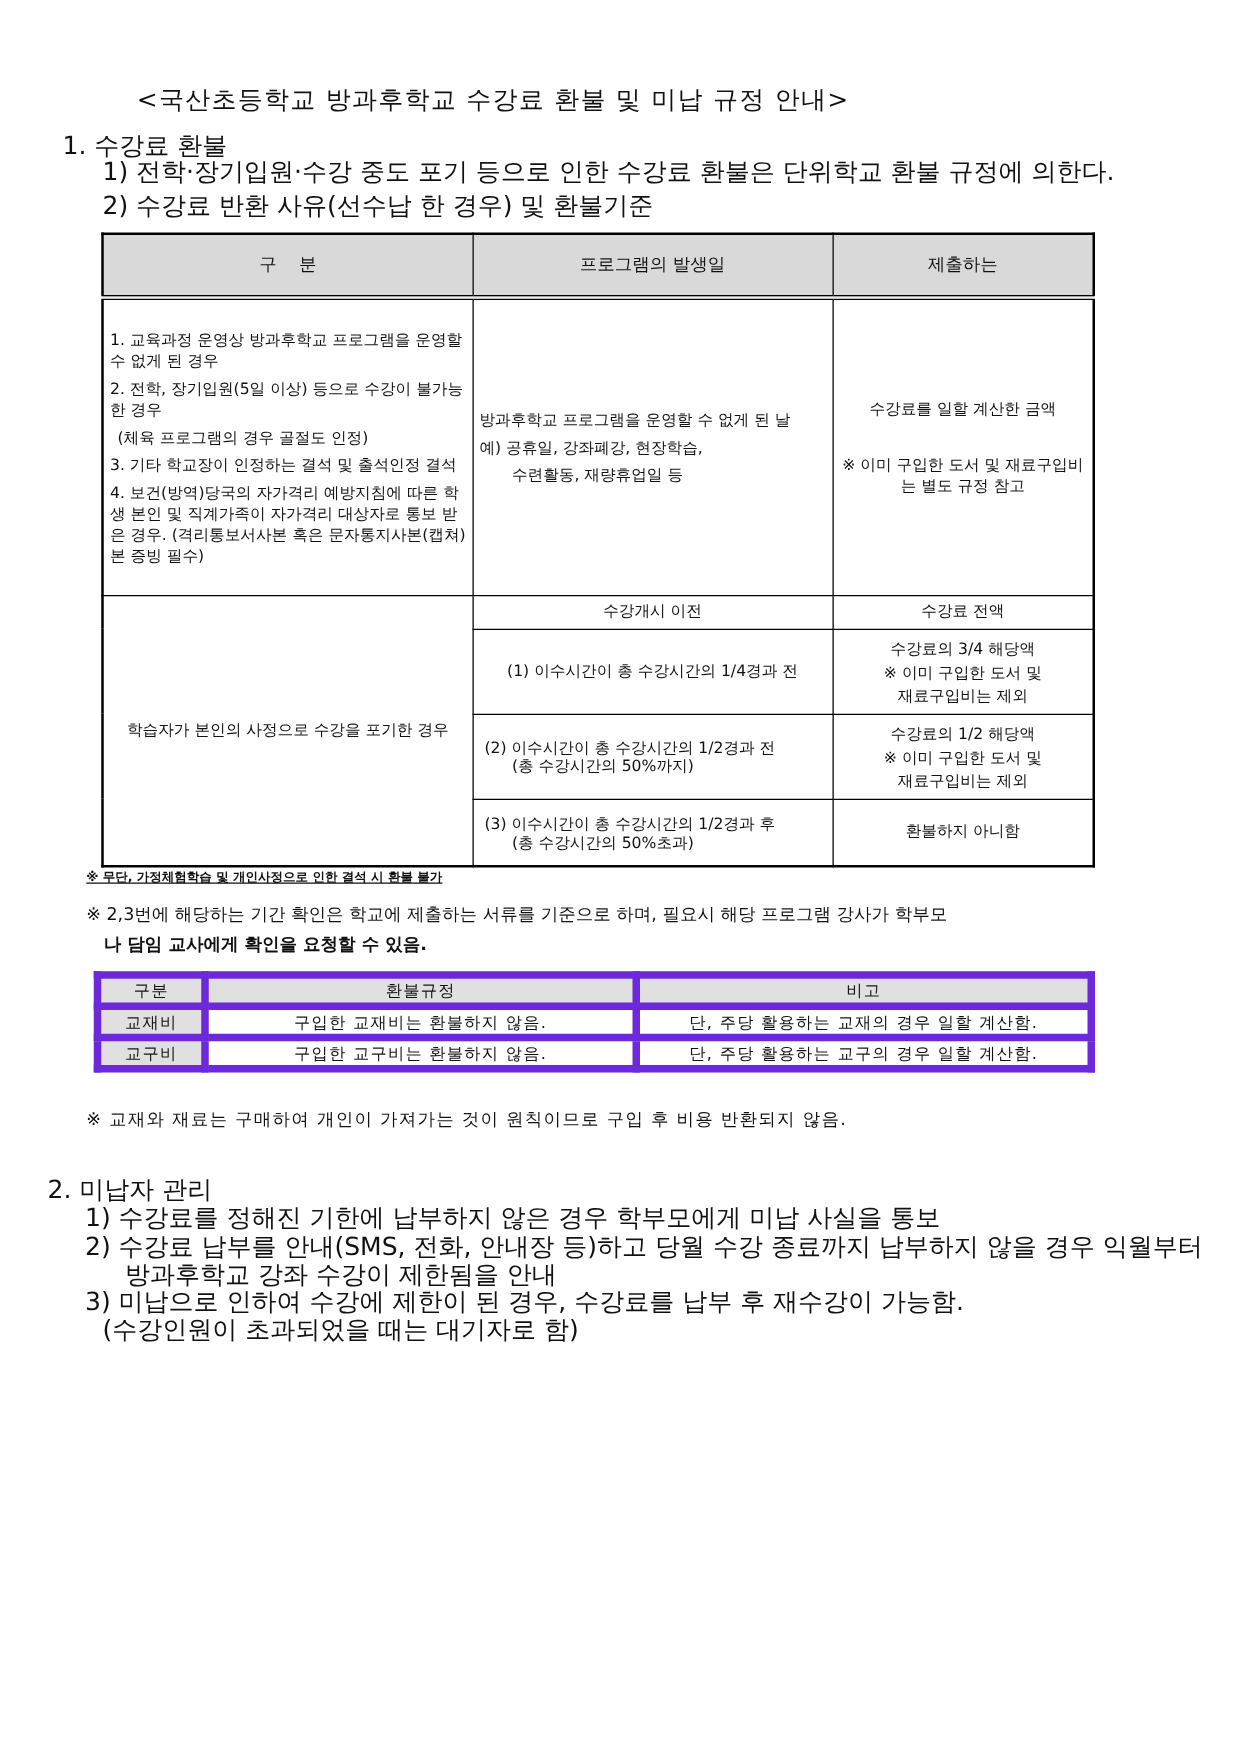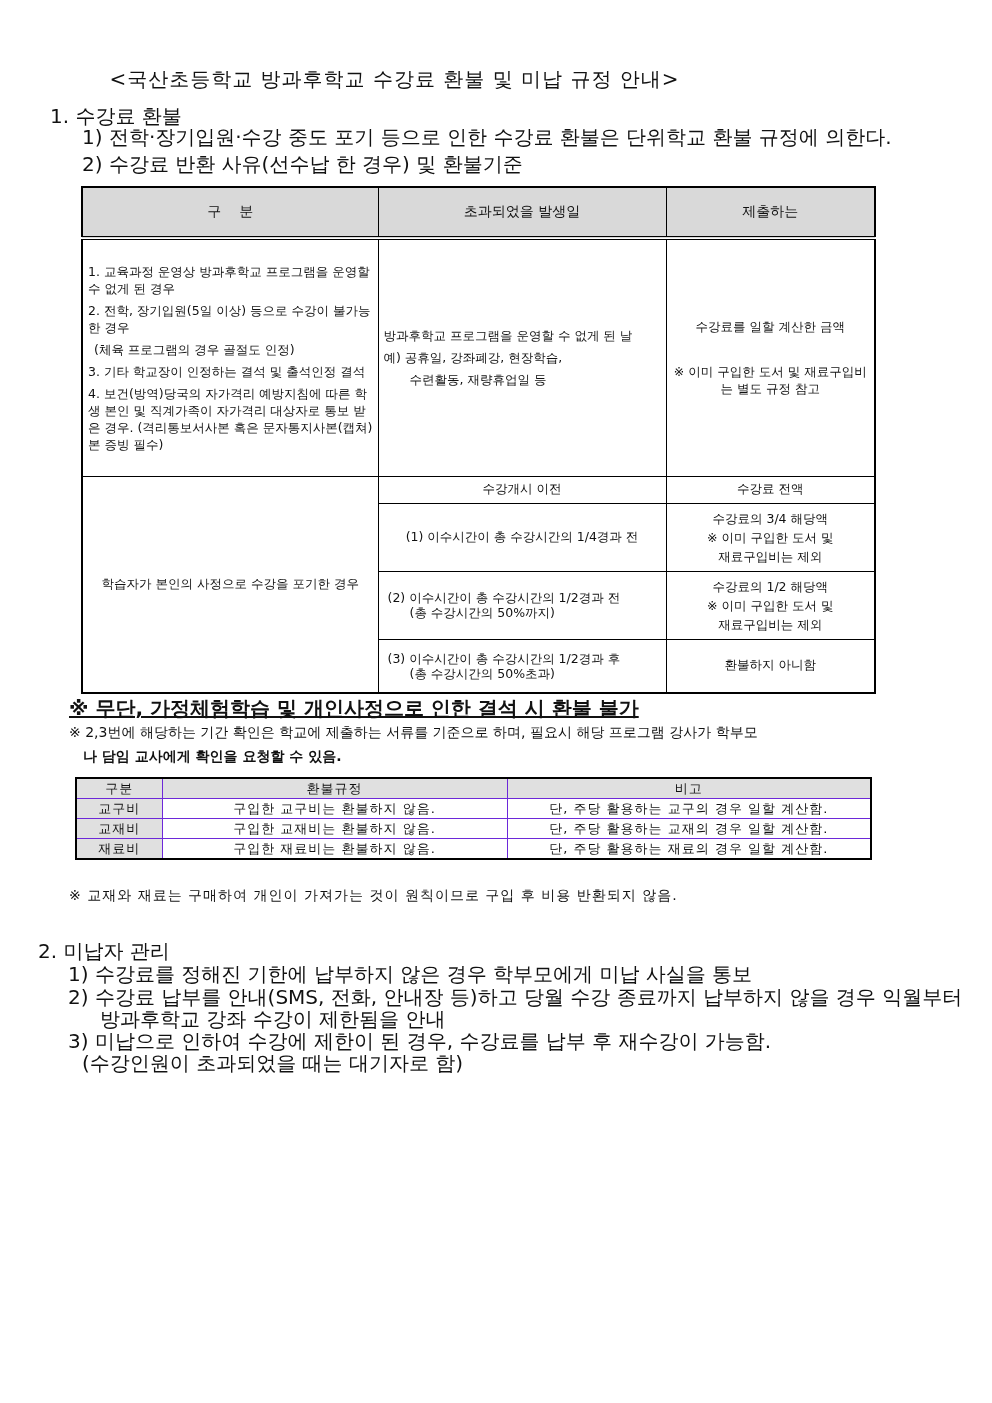--- a/index.html
+++ b/index.html
@@ -22,33 +22,33 @@
   }
   .main-table td, .main-table th { border: 1px solid #000; padding: 2px 5px; vertical-align: middle; }
   .main-table th {
     background: #d9d9d9; font-weight: normal; font-size: 14px; height: 44px;
     border-bottom: 4px double #000;
   }
   .main-table td.c { text-align: center; }
   .main-table td p { margin: 0 0 5px 0; line-height: 17px; }
   .main-table td p:last-child { margin-bottom: 0; }
   .note-bold {
-    position: absolute; left: 69px; top: 695px; font-size: 20px; font-weight: bold;
+    position: absolute; left: 69px; top: 695px; font-size: 10px; font-weight: bold;
     text-decoration: underline; white-space: nowrap;
   }
   .note2 { position: absolute; left: 69px; top: 720px; width: 870px; font-size: 14px; line-height: 24px; }
   .note2 .indent { padding-left: 14px; font-weight: bold; }
   
   .fee-table {
     position: absolute; left: 75px; top: 777px; width: 795px;
     border-collapse: collapse; border: 2px solid #000; table-layout: fixed;
     font-size: 13px;
   }
   .fee-table td, .fee-table th {
-    border: 1px solid #6d28d9; padding: 0 4px; height: 19px; text-align: center; font-weight: normal; letter-spacing: 1px;
+    border: 6px solid #6d28d9; padding: 0 4px; height: 19px; text-align: center; font-weight: normal; letter-spacing: 1px;
   }
   .fee-table th { background: #e0e0e0; }
   .fee-table td.cat { background: #e0e0e0; }
   .note3 { position: absolute; left: 69px; top: 887px; font-size: 14px; white-space: nowrap; letter-spacing: 1px; }
 </style>
 </head>
 <body>
 
 <div class="title">&lt;국산초등학교 방과후학교 수강료 환불 및 미납 규정 안내&gt;</div>
 
@@ -58,21 +58,21 @@
 
 <table class="main-table">
   <colgroup>
       <col style="width:296px">
       <col style="width:288px">
       <col style="width:209px">
     </colgroup>
   <thead>
     <tr>
       <th style="white-space:pre">구    분</th>
-      <th>초과되었을 발생일</th>
+      <th>프로그램의 발생일</th>
       <th>제출하는</th>
     </tr>
   </thead>
   <tbody>
     <tr style="height:238px">
       <td>
         <p>1. 교육과정 운영상 방과후학교 프로그램을 운영할 수 없게 된 경우</p>
         <p>2. 전학, 장기입원(5일 이상) 등으로 수강이 불가능한 경우</p>
         <p style="padding-left:6px">(체육 프로그램의 경우 골절도 인정)</p>
         <p>3. 기타 학교장이 인정하는 결석 및 출석인정 결석</p>
@@ -136,33 +136,28 @@
     </colgroup>
   <thead>
     <tr>
       <th>구분</th>
       <th>환불규정</th>
       <th>비고</th>
     </tr>
   </thead>
   <tbody>
     <tr>
-      <td class="cat">교구비</td>
-      <td>구입한 교구비는 환불하지 않음.</td>
-      <td>단, 주당 활용하는 교구의 경우 일할 계산함.</td>
-    </tr>
-    <tr>
       <td class="cat">교재비</td>
       <td>구입한 교재비는 환불하지 않음.</td>
       <td>단, 주당 활용하는 교재의 경우 일할 계산함.</td>
     </tr>
     <tr>
-      <td class="cat">재료비</td>
-      <td>구입한 재료비는 환불하지 않음.</td>
-      <td>단, 주당 활용하는 재료의 경우 일할 계산함.</td>
+      <td class="cat">교구비</td>
+      <td>구입한 교구비는 환불하지 않음.</td>
+      <td>단, 주당 활용하는 교구의 경우 일할 계산함.</td>
     </tr>
   </tbody>
 </table>
 
 <div class="note3">※ 교재와 재료는 구매하여 개인이 가져가는 것이 원칙이므로 구입 후 비용 반환되지 않음.</div>
 
 <div class="line" style="left:38px; top:938px;">2. 미납자 관리</div>
 <div class="line" style="left:68px; top:961px;">1) 수강료를 정해진 기한에 납부하지 않은 경우 학부모에게 미납 사실을 통보</div>
 <div class="line" style="left:68px; top:984px;">2) 수강료 납부를 안내(SMS, 전화, 안내장 등)하고 당월 수강 종료까지 납부하지 않을 경우 익월부터</div>
 <div class="line" style="left:100px; top:1006px;">방과후학교 강좌 수강이 제한됨을 안내</div>

